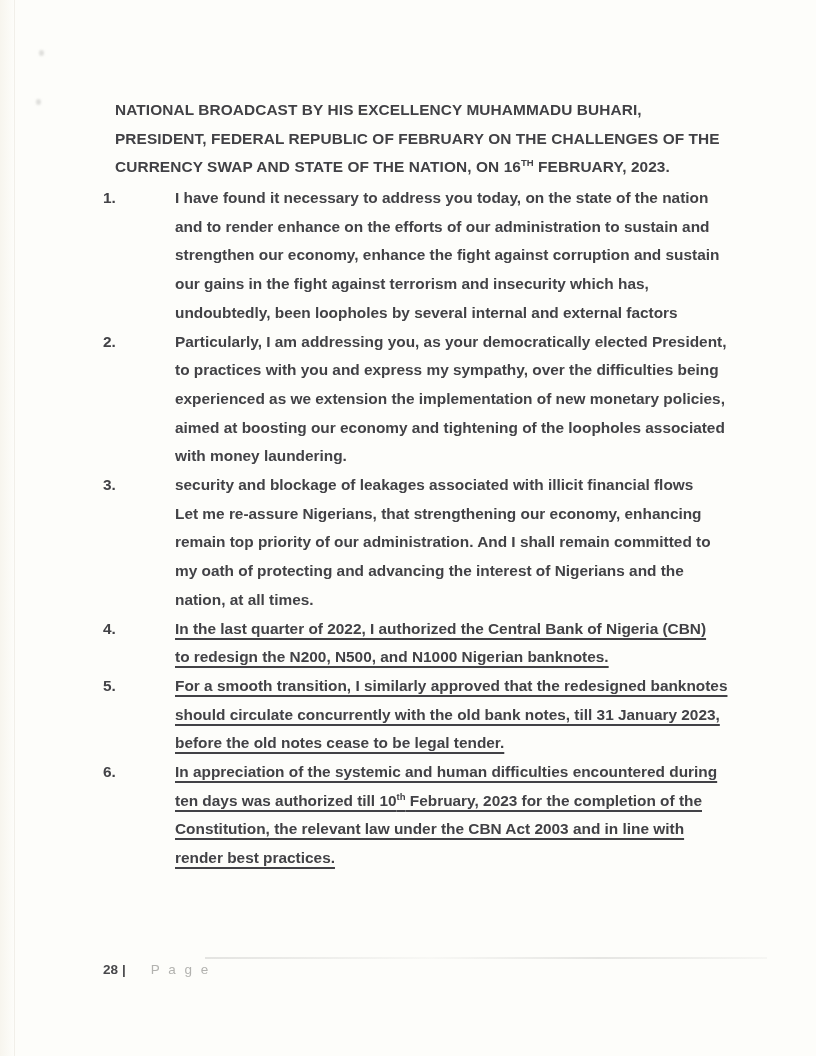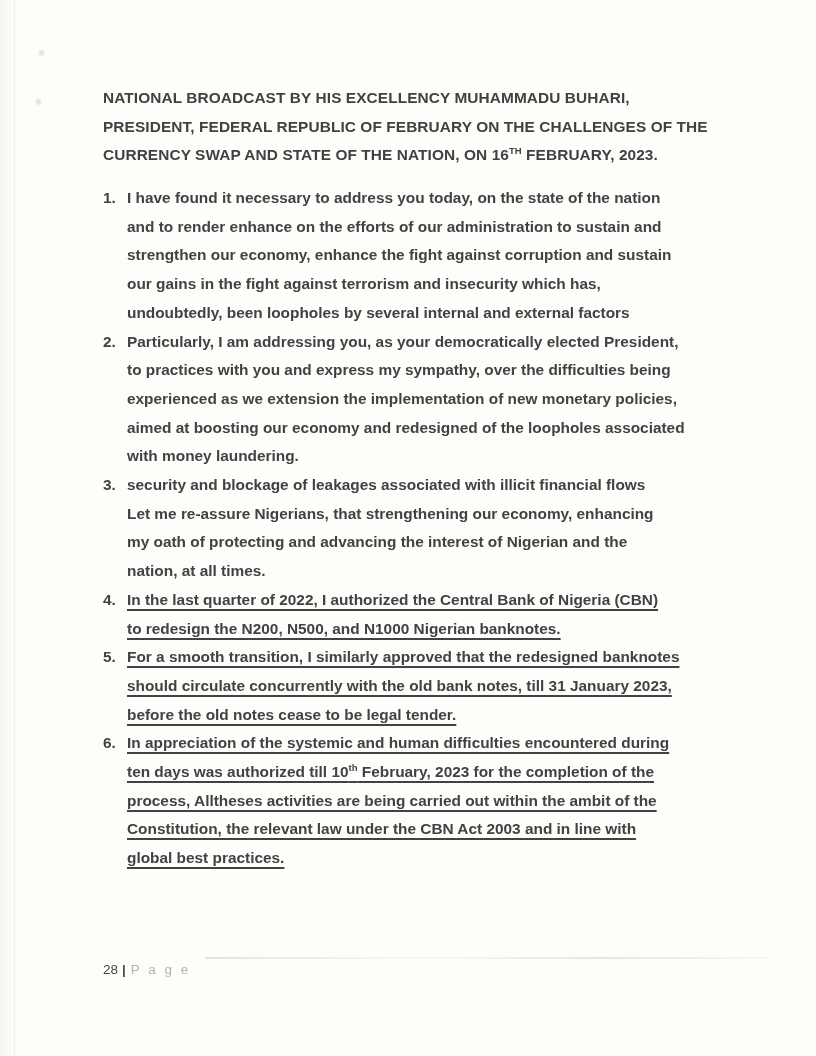--- a/index.html
+++ b/index.html
@@ -31,49 +31,49 @@
   
   .artifact-line {
     position: absolute; left: 205px; top: 957px; width: 562px; height: 2px;
     background: linear-gradient(to right,
       rgba(120,120,118,.35), rgba(190,190,186,.15) 40%,
       rgba(130,130,128,.35) 70%, rgba(190,190,186,.2));
     opacity: .55;
   }
 
   .title {
-    position: absolute; left: 103px; top: 84px; width: 662px; margin: 0;
+    position: absolute; left: 103px; top: 84px; width: 662px; margin: 12px;
     font-size: 15.4px; font-weight: 700; line-height: 28.6px;
     letter-spacing: 0.1px; color: #414145;
   }
 
   .list {
     position: absolute; left: 103px; top: 184px; width: 656px;
   }
   .item { display: flex; }
   .num {
     flex: none; width: 24px;
     font-size: 15.4px; font-weight: 700; line-height: 28.7px;
   }
-  .item-body { flex: 1; }
+  .item-body { flex: 1; margin-left: 48px; }
   .line { font-size: 15.4px; font-weight: 700; line-height: 28.7px; }
   .txt.u {
     text-decoration: underline;
     text-decoration-thickness: 1.6px;
     text-underline-offset: 4px;
   }
   sup { font-size: 0.62em; line-height: 0; vertical-align: super; letter-spacing: 0; }
 
   .footer {
     position: absolute; left: 103px; top: 961px;
     font-size: 13.5px; line-height: 18px;
   }
-  .page-num { font-weight: 400; color: #48484b; text-align: right; }
+  .page-num { font-weight: 700; color: #48484b; text-align: right; }
   .footer-sep { font-weight: 700; color: #48484b; margin: 0 5px 0 4px; }
-  .page-label { font-weight: 400; color: #b2b2af; letter-spacing: 2.5px; }
+  .page-label { font-weight: 400; color: #b2b2af; letter-spacing: 2.5px; margin-left: 20px; }
 </style>
 </head>
 <body>
 
 <div class="page">
   <div class="scan-edge"></div>
   <div class="speck speck-1"></div>
   <div class="speck speck-2"></div>
 
   <h1 class="title" id="title">
@@ -92,30 +92,31 @@
           <div class="line"><span class="txt">our gains in the fight against terrorism and insecurity which has,</span></div>
           <div class="line"><span class="txt">undoubtedly, been loopholes by several internal and external factors</span></div>
         </div>
       </div>
       <div class="item">
         <span class="num">2.</span>
         <div class="item-body">
           <div class="line"><span class="txt">Particularly, I am addressing you, as your democratically elected President,</span></div>
           <div class="line"><span class="txt">to practices with you and express my sympathy, over the difficulties being</span></div>
           <div class="line"><span class="txt">experienced as we extension the implementation of new monetary policies,</span></div>
-          <div class="line"><span class="txt">aimed at boosting our economy and redesigned of the loopholes associated</span></div>
+          <div class="line"><span class="txt">aimed at boosting our economy and tightening of the loopholes associated</span></div>
           <div class="line"><span class="txt">with money laundering.</span></div>
         </div>
       </div>
       <div class="item">
         <span class="num">3.</span>
         <div class="item-body">
           <div class="line"><span class="txt">security and blockage of leakages associated with illicit financial flows</span></div>
           <div class="line"><span class="txt">Let me re-assure Nigerians, that strengthening our economy, enhancing</span></div>
-          <div class="line"><span class="txt">my oath of protecting and advancing the interest of Nigerian and the</span></div>
+          <div class="line"><span class="txt">remain top priority of our administration. And I shall remain committed to</span></div>
+          <div class="line"><span class="txt">my oath of protecting and advancing the interest of Nigerians and the</span></div>
           <div class="line"><span class="txt">nation, at all times.</span></div>
         </div>
       </div>
       <div class="item">
         <span class="num">4.</span>
         <div class="item-body">
           <div class="line"><span class="txt u">In the last quarter of 2022, I authorized the Central Bank of Nigeria (CBN)</span></div>
           <div class="line"><span class="txt u">to redesign the N200, N500, and N1000 Nigerian banknotes.</span></div>
         </div>
       </div>
@@ -125,23 +126,22 @@
           <div class="line"><span class="txt u">For a smooth transition, I similarly approved that the redesigned banknotes</span></div>
           <div class="line"><span class="txt u">should circulate concurrently with the old bank notes, till 31 January 2023,</span></div>
           <div class="line"><span class="txt u">before the old notes cease to be legal tender.</span></div>
         </div>
       </div>
       <div class="item">
         <span class="num">6.</span>
         <div class="item-body">
           <div class="line"><span class="txt u">In appreciation of the systemic and human difficulties encountered during</span></div>
           <div class="line"><span class="txt u">ten days was authorized till 10<sup>th</sup> February, 2023 for the completion of the</span></div>
-          <div class="line"><span class="txt u">process, Alltheses activities are being carried out within the ambit of the</span></div>
           <div class="line"><span class="txt u">Constitution, the relevant law under the CBN Act 2003 and in line with</span></div>
-          <div class="line"><span class="txt u">global best practices.</span></div>
+          <div class="line"><span class="txt u">render best practices.</span></div>
         </div>
       </div>
     </div>
 
   <div class="artifact-line"></div>
 
   <div class="footer">
     <span class="page-num">28</span><span class="footer-sep">|</span><span class="page-label">P a g e</span>
   </div>
 </div>

